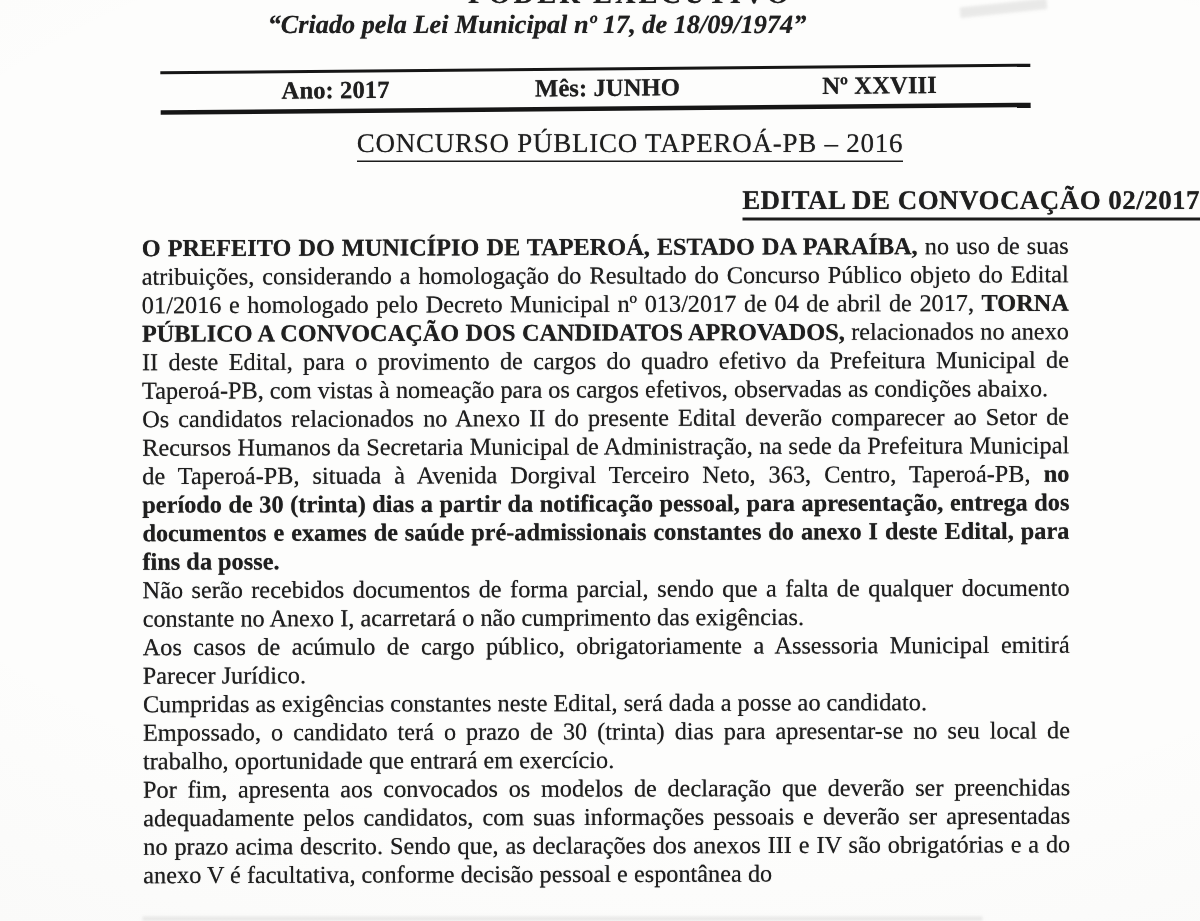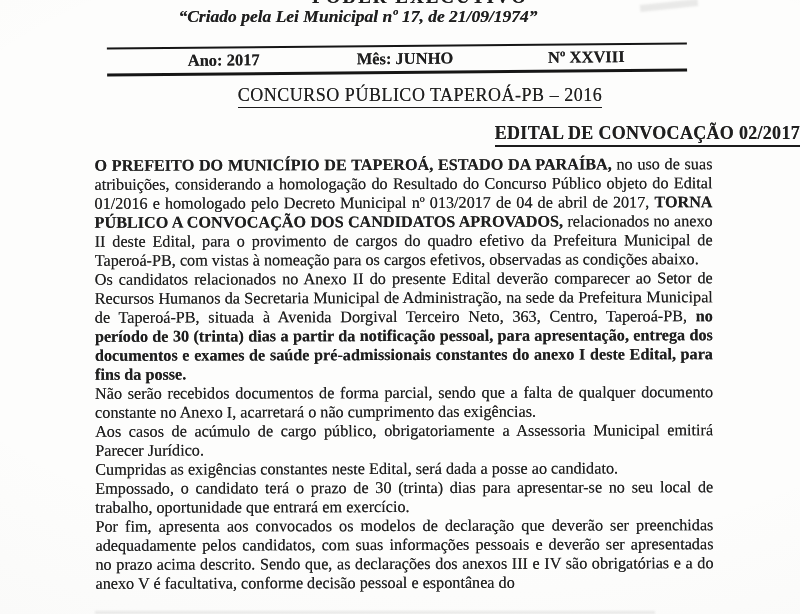--- a/index.html
+++ b/index.html
@@ -116,21 +116,21 @@
     filter: blur(1.2px);
   }
 </style>
 </head>
 <body>
 
 <div class="page scanly">
 
   <div class="masthead-title">PODER EXECUTIVO</div>
 
-  <div class="tagline">“Criado pela Lei Municipal nº 17, de 21/09/1974”</div>
+  <div class="tagline">“Criado pela Lei Municipal nº 17, de 18/09/1974”</div>
 
   <div class="info-bar">
     <div class="info-cell first">Ano: 2017</div>
     <div class="info-cell">Mês: JUNHO</div>
     <div class="info-cell last">Nº XXVIII</div>
   </div>
 
   <div class="doc-heading heading-contest">
     <span class="u-line">CONCURSO PÚBLICO TAPEROÁ-PB – 2016</span>
   </div>

